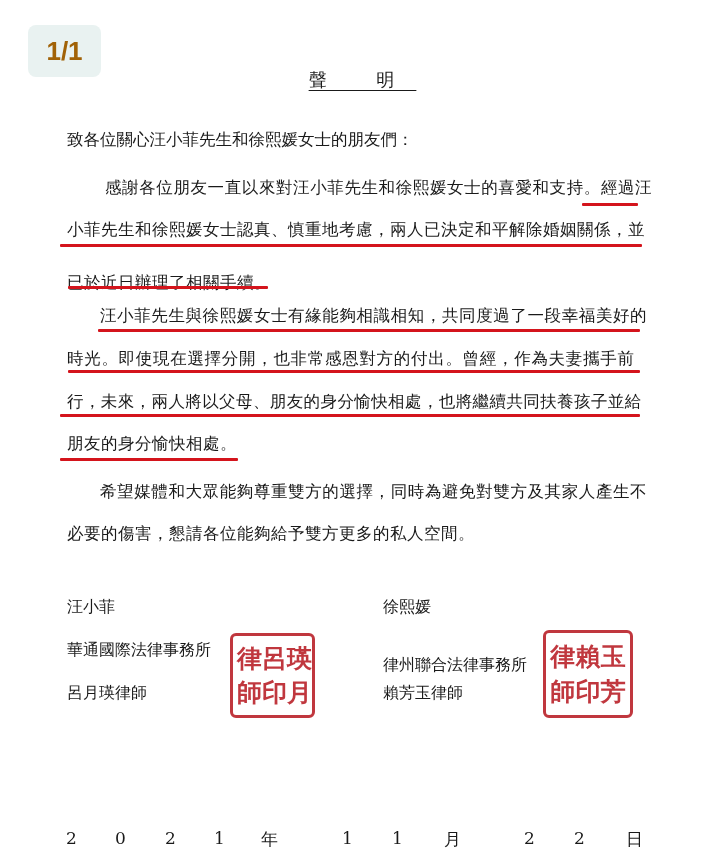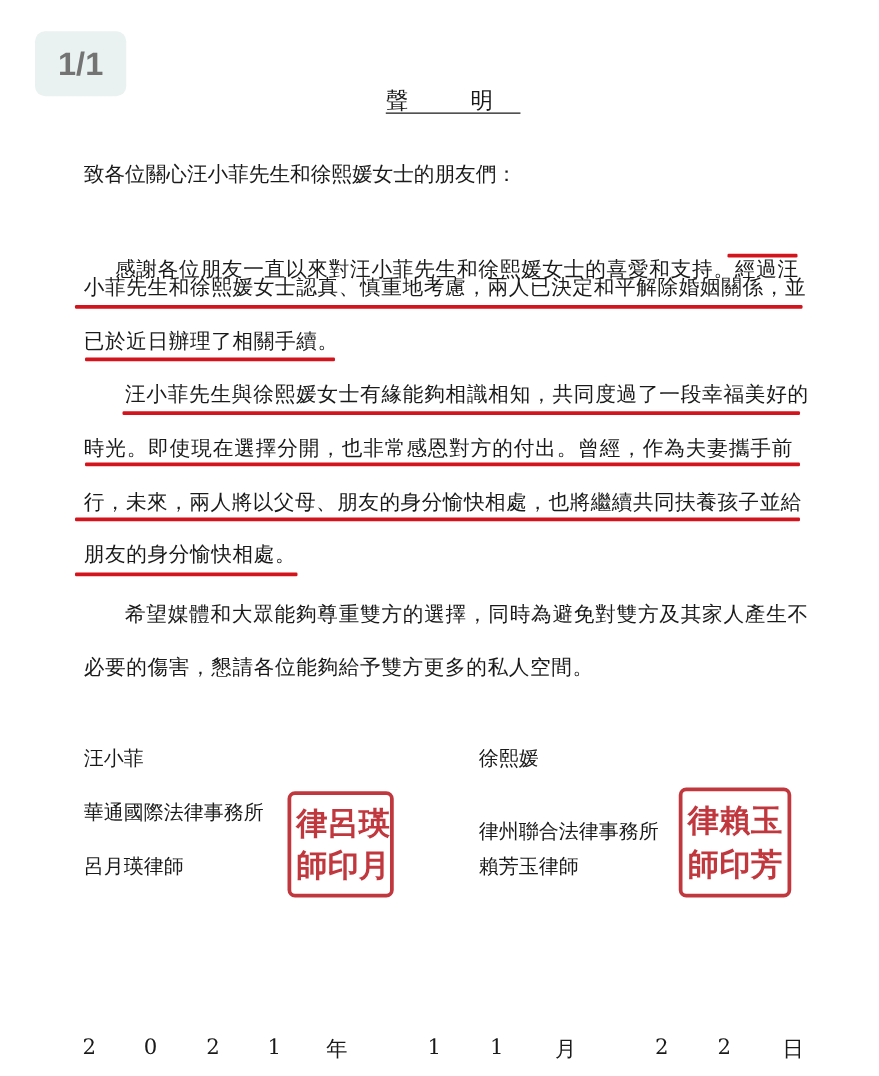--- a/index.html
+++ b/index.html
@@ -15,21 +15,21 @@
     .page-badge {
       position: absolute;
       left: 28px; top: 25px;
       width: 73px; height: 52px;
       background: #e9f2f1;
       border-radius: 8px;
       display: flex; align-items: center; justify-content: center;
       font-family: "Liberation Sans", "DejaVu Sans", sans-serif;
       font-weight: bold;
       font-size: 26px;
-      color: #737373;
+      color: #a16207;
       letter-spacing: 0px;
     }
     .doc-title {
       position: absolute;
       top: 68px; left: 0; width: 703px;
       text-align: center;
       font-size: 18px;
       letter-spacing: 22px;
       padding-left: 22px;
     }
@@ -86,23 +86,23 @@
   </style>
 </head>
 <body>
 
 <div class="page-badge">1/1</div>
 
 <div class="doc-title"><span>聲 明</span></div>
 
 <div class="line" style="left:67px; top:130px;text-align:right;">致各位關心汪小菲先生和徐熙媛女士的朋友們：</div>
 
-<div class="line" style="left:92px; top:178px; letter-spacing:0.6px;margin-top:28px;">感謝各位朋友一直以來對汪小菲先生和徐熙媛女士的喜愛和支持。經過汪</div>
+<div class="line" style="left:105px; top:178px; letter-spacing:0.6px;">感謝各位朋友一直以來對汪小菲先生和徐熙媛女士的喜愛和支持。經過汪</div>
 <div class="line" style="left:67px; top:220px; letter-spacing:0.5px;">小菲先生和徐熙媛女士認真、慎重地考慮，兩人已決定和平解除婚姻關係，並</div>
-<div class="line" style="left:67px; top:263px; letter-spacing:0.5px;">已於近日辦理了相關手續。</div>
+<div class="line" style="left:67px; top:273px; letter-spacing:0.5px;">已於近日辦理了相關手續。</div>
 
 <div class="line" style="left:100px; top:306px; letter-spacing:0.6px;">汪小菲先生與徐熙媛女士有緣能夠相識相知，共同度過了一段幸福美好的</div>
 <div class="line" style="left:67px; top:349px; letter-spacing:0.7px;">時光。即使現在選擇分開，也非常感恩對方的付出。曾經，作為夫妻攜手前</div>
 <div class="line" style="left:67px; top:392px; letter-spacing:0.4px;text-align:right;">行，未來，兩人將以父母、朋友的身分愉快相處，也將繼續共同扶養孩子並給</div>
 <div class="line" style="left:67px; top:434px; letter-spacing:0.5px;">朋友的身分愉快相處。</div>
 
 <div class="line" style="left:100px; top:482px; letter-spacing:0.6px;">希望媒體和大眾能夠尊重雙方的選擇，同時為避免對雙方及其家人產生不</div>
 <div class="line" style="left:67px; top:524px; letter-spacing:0.5px;">必要的傷害，懇請各位能夠給予雙方更多的私人空間。</div>
 
 <div class="redline" style="left:582px; top:203px; width:56px;"></div>

